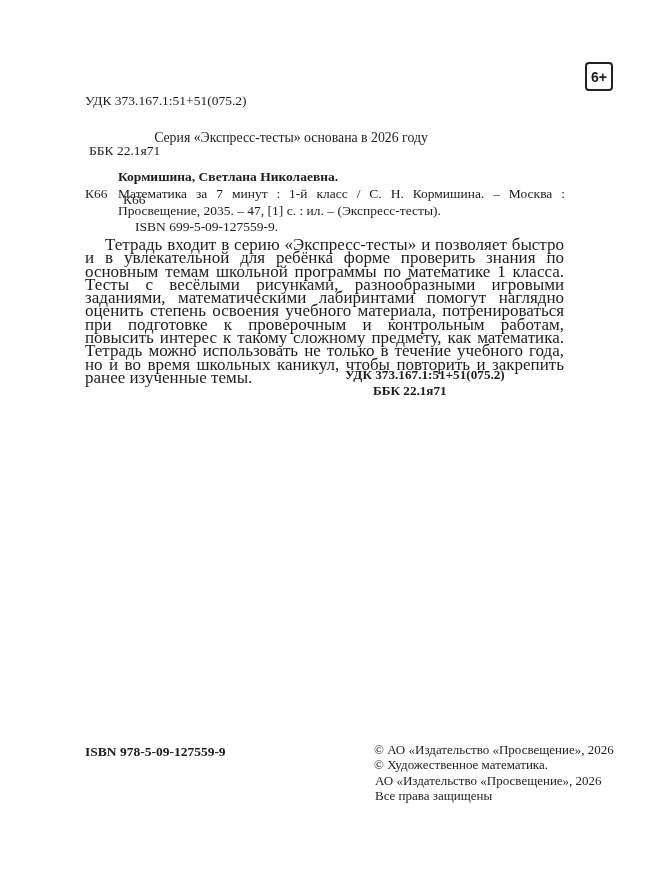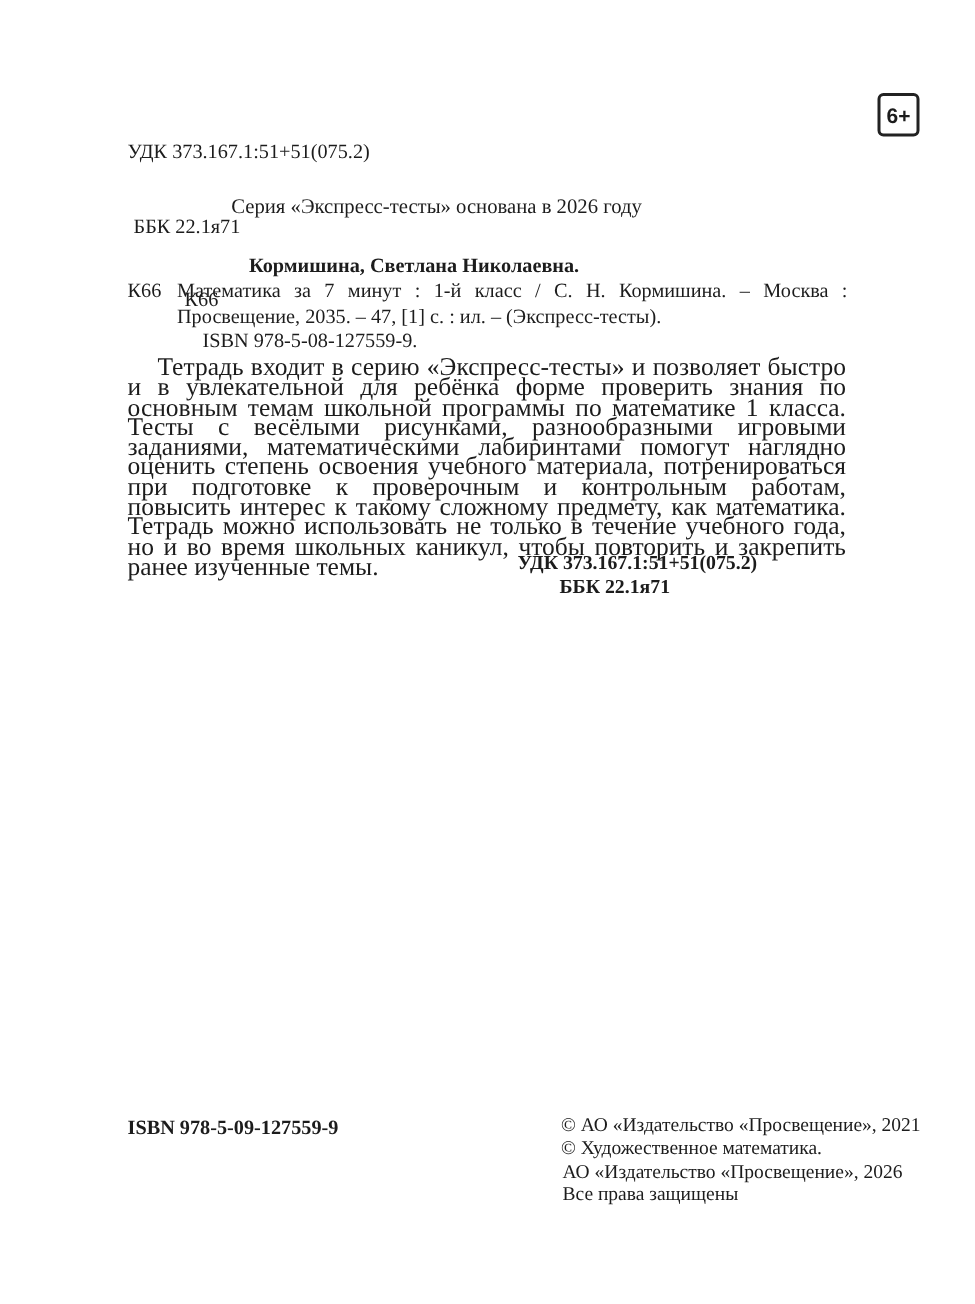--- a/index.html
+++ b/index.html
@@ -44,21 +44,20 @@
     width: 582px;
     text-align: center;
     font-size: 13.8px;
   }
   .author-line {
     position: absolute;
     left: 118px;
     top: 169px;
     font-size: 13.5px;
     font-weight: bold;
-    margin-left: 48px;
   }
   .k66-margin {
     position: absolute;
     left: 85px;
     top: 186px;
     font-size: 13.5px;
   }
   .bib-entry {
     position: absolute;
     left: 118px;
@@ -130,29 +129,29 @@
   </div>
 
   <div class="series-line">Серия «Экспресс-тесты» основана в 2026 году</div>
 
   <div class="author-line">Кормишина, Светлана Николаевна.</div>
 
   <div class="k66-margin">К66</div>
 
   <div class="bib-entry">Математика за 7 минут : 1-й класс / С. Н. Кормишина. – Москва : Просвещение, 2035. – 47, [1] с. : ил. – (Экспресс-тесты).</div>
 
-  <div class="isbn-line">ISBN 978-5-08-127559-9.</div>
+  <div class="isbn-line">ISBN 699-5-09-127559-9.</div>
 
   <div class="annotation">Тетрадь входит в серию «Экспресс-тесты» и позволяет быстро и в увлекательной для ребёнка форме проверить знания по основным темам школьной программы по математике 1 класса. Тесты с весёлыми рисунками, разнообразными игровыми заданиями, математическими лабиринтами помогут наглядно оценить степень освоения учебного материала, потренироваться при подготовке к проверочным и контрольным работам, повысить интерес к такому сложному предмету, как математика. Тетрадь можно использовать не только в течение учебного года, но и во время школьных каникул, чтобы повторить и закрепить ранее изученные темы.</div>
 
   <div class="udk-right">УДК 373.167.1:51+51(075.2)</div>
   <div class="bbk-right">ББК 22.1я71</div>
 
   <div class="footer-isbn">ISBN 978-5-09-127559-9</div>
 
   <div class="copyright-block">
-    <div>© АО «Издательство «Просвещение», 2021</div>
+    <div>© АО «Издательство «Просвещение», 2026</div>
     <div>© Художественное математика.</div>
     <div class="cont">АО «Издательство «Просвещение», 2026</div>
     <div class="cont">Все права защищены</div>
   </div>
 
 </div>
 
 </body></html>

